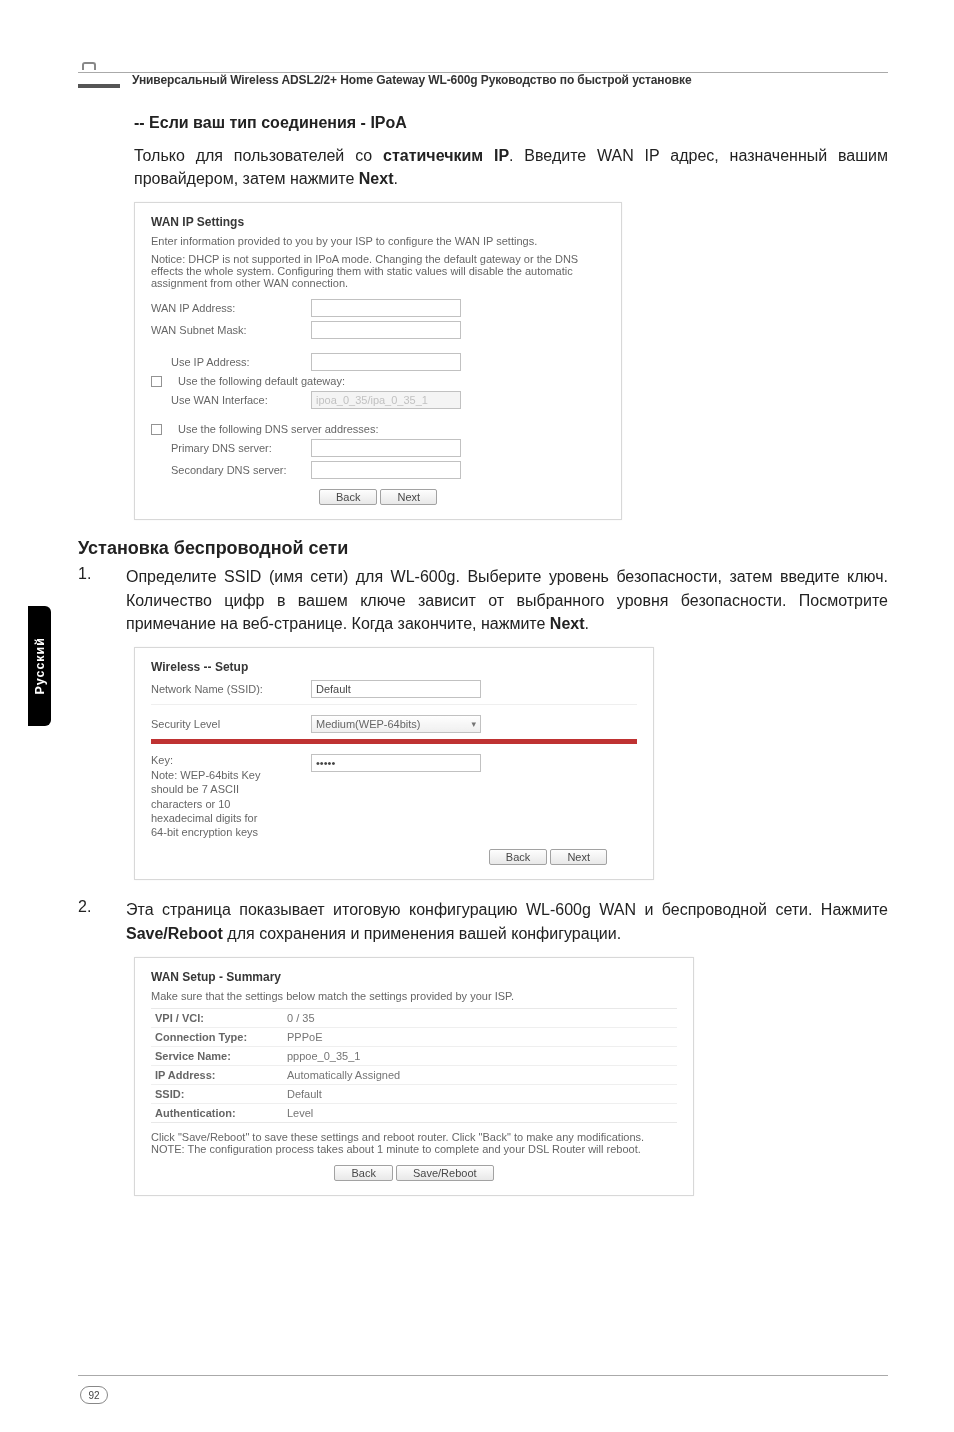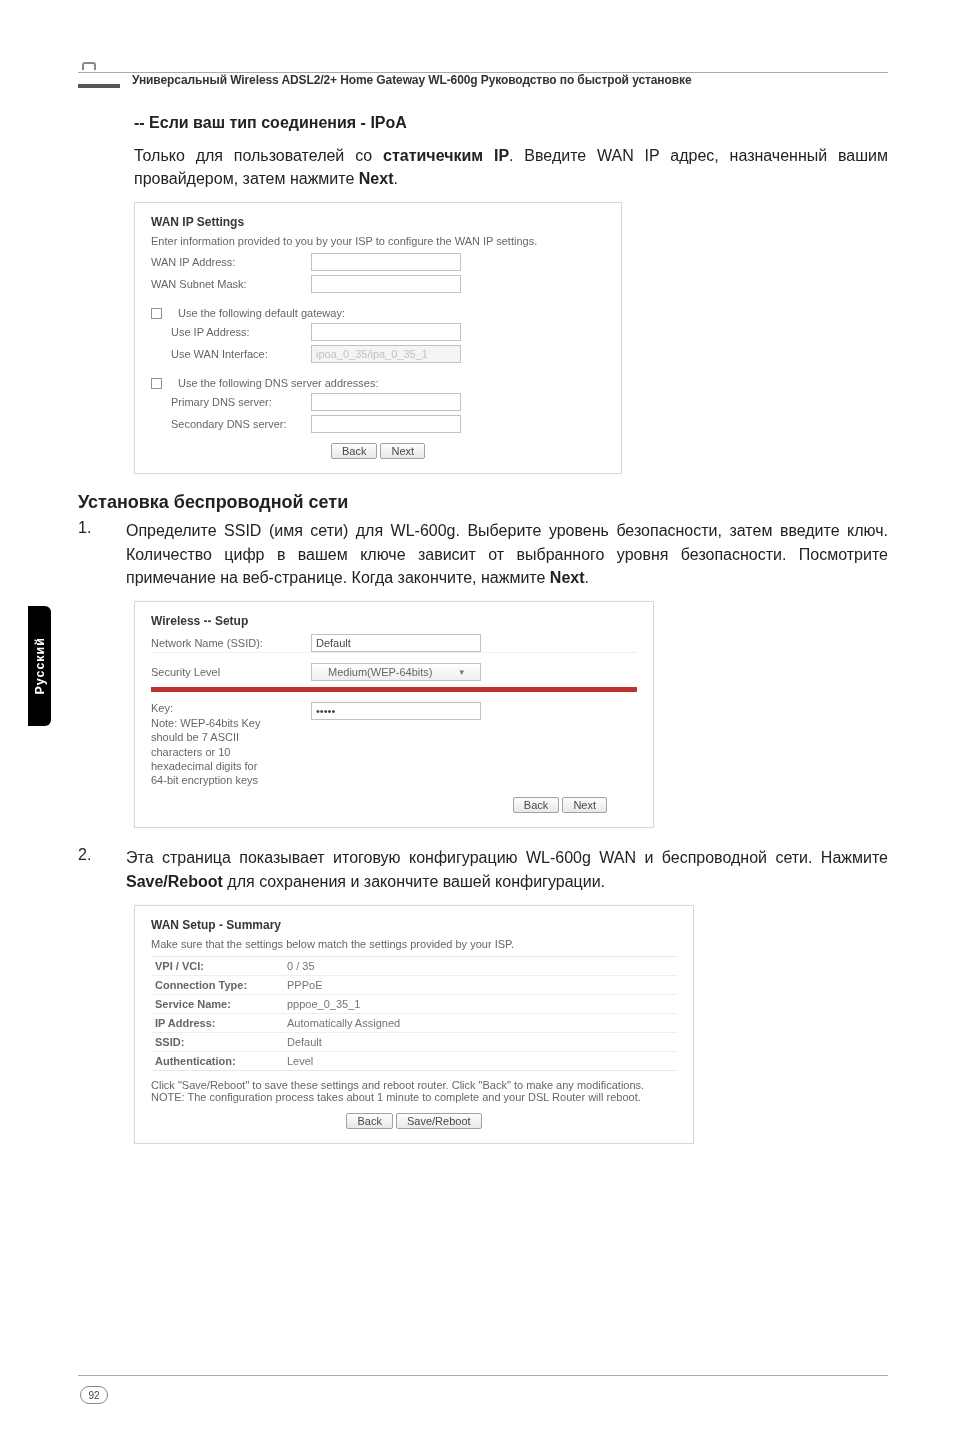--- a/index.html
+++ b/index.html
@@ -20,23 +20,23 @@
   .shot { border:1px solid #d8d8d8; background:#fff; margin-left:56px; margin-top:12px; box-shadow:0 0 2px rgba(0,0,0,0.05); }
   .shot-inner { padding:12px 16px 14px 16px; font-family: Tahoma, Verdana, sans-serif; font-size:11px; color:#555; filter: blur(0.3px); opacity:0.9; }
   .shot-title { font-size:12px; font-weight:bold; color:#222; margin-bottom:6px; filter:none; opacity:1; }
   .shot-row { display:flex; align-items:center; gap:10px; margin:4px 0; }
   .shot-label { min-width:150px; }
   .shot-label2 { min-width:130px; margin-left:20px; }
   .txtbox { border:1px solid #bbb; height:18px; width:170px; background:#fff; padding:0 4px; font-size:11px; color:#333; }
   .txtbox.short { width:150px; }
   .txtbox.disabled { background:#f3f3f3; color:#bbb; }
   .chk { display:inline-block; width:11px; height:11px; border:1px solid #888; background:#fff; vertical-align:middle; margin-right:6px; }
-  .btn { display:inline-block; border:1px solid #999; background:linear-gradient(#fefefe,#e6e6e6); padding:1px 10px; font-size:11px; color:#333; border-radius:2px; }
+  .btn { display:inline-block; border:1px solid #999; background:linear-gradient(#fefefe,#e6e6e6); padding:1px 16px; font-size:11px; color:#333; border-radius:2px; }
   .btn-row { text-align:center; margin-top:10px; }
-  .sel { border:1px solid #bbb; height:18px; width:170px; background:linear-gradient(#fff,#eee); font-size:11px; padding:0 16px; display:flex; align-items:center; justify-content:space-between; }
+  .sel { border:1px solid #bbb; height:18px; width:170px; background:linear-gradient(#fff,#eee); font-size:11px; padding:0 4px; display:flex; align-items:center; justify-content:space-between; }
   .sel .arrow { font-size:9px; color:#666; }
 
   .wire-head { font-size:18px; font-weight:bold; margin-top:18px; }
   .numline { display:flex; gap:20px; margin-top:6px; }
   .numline .num { font-size:16px; width:28px; }
   .numline .txt { font-size:16px; text-align:justify; line-height:1.45; flex:1; }
 
   .summary-table { border-top:1px solid #e6e6e6; border-bottom:1px solid #e6e6e6; margin-top:6px; }
   .summary-row { display:flex; border-top:1px solid #eee; }
   .summary-row:first-child { border-top:none; }
@@ -67,36 +67,37 @@
 
   <div class="ipoa-head">-- Если ваш тип соединения - IPoA</div>
   <div class="para">
     <span>Только для пользователей со </span><span class="bold">статичечким IP</span><span>. Введите WAN IP адрес, назначенный вашим провайдером, затем нажмите </span><span class="bold">Next</span><span>.</span>
   </div>
 
   <div class="shot" style="width:488px;">
     <div class="shot-inner">
       <div class="shot-title">WAN IP Settings</div>
       <div style="margin-bottom:6px;">Enter information provided to you by your ISP to configure the WAN IP settings.</div>
+      <div style="margin-bottom:10px;">Notice: DHCP is not supported in IPoA mode. Changing the default gateway or the DNS effects the whole system. Configuring them with static values will disable the automatic assignment from other WAN connection.</div>
       <div class="shot-row">
             <span class="shot-label">WAN IP Address:</span>
             <input class="txtbox short" style="">
           </div>
       <div class="shot-row">
             <span class="shot-label">WAN Subnet Mask:</span>
             <input class="txtbox short" style="">
           </div>
       <div style="height:6px;"></div>
+      <div class="shot-row">
+            <span class="shot-label2">Use IP Address:</span>
+            <input class="txtbox short" style="">
+          </div>
       <div class="shot-row">
             <span class="chk"></span>
             <span>Use the following default gateway:</span>
-          </div>
-      <div class="shot-row">
-            <span class="shot-label2">Use IP Address:</span>
-            <input class="txtbox short" style="">
           </div>
       <div class="shot-row">
             <span class="shot-label2">Use WAN Interface:</span>
             <input class="txtbox short disabled" value="ipoa_0_35/ipa_0_35_1" style="">
           </div>
       <div style="height:6px;"></div>
       <div class="shot-row">
             <span class="chk"></span>
             <span>Use the following DNS server addresses:</span>
           </div>
@@ -119,21 +120,21 @@
   <div class="numline">
     <div class="num">1.</div>
     <div class="txt">
       <span>Определите SSID (имя сети) для WL-600g. Выберите уровень безопасности, затем введите ключ. Количество цифр в вашем ключе  зависит от выбранного уровня безопасности. Посмотрите примечание на веб-странице. Когда закончите, нажмите </span><span class="bold">Next</span><span>.</span>
     </div>
   </div>
 
   <div class="shot" style="width:520px;">
     <div class="shot-inner">
       <div class="shot-title">Wireless -- Setup</div>
-      <div class="shot-row" style="border-bottom:1px solid #eee; ">
+      <div class="shot-row" style="border-bottom:1px solid #eee; padding-bottom:6px;">
         <span class="shot-label">Network Name (SSID):</span>
         <input class="txtbox" value="Default" style="">
       </div>
       <div class="shot-row" style="border-bottom:5px solid #b91c1c; padding:6px 0;">
         <span class="shot-label">Security Level</span>
         <div class="sel">
               <span>Medium(WEP-64bits)</span>
               <span class="arrow">▾</span>
             </div>
       </div>
@@ -147,21 +148,21 @@
       <div class="btn-row" style="text-align:right; padding-right:30px;">
         <span class="btn">Back</span>
         <span class="btn">Next</span>
       </div>
     </div>
   </div>
 
   <div class="numline" style="margin-top:18px;">
     <div class="num">2.</div>
     <div class="txt">
-      <span>Эта страница показывает итоговую конфигурацию WL-600g WAN и  беспроводной сети. Нажмите </span><span class="bold">Save/Reboot</span><span> для сохранения и закончите вашей конфигурации.</span>
+      <span>Эта страница показывает итоговую конфигурацию WL-600g WAN и  беспроводной сети. Нажмите </span><span class="bold">Save/Reboot</span><span> для сохранения и применения вашей конфигурации.</span>
     </div>
   </div>
 
   <div class="shot" style="width:560px;">
     <div class="shot-inner">
       <div class="shot-title">WAN Setup - Summary</div>
       <div style="margin-bottom:6px;">Make sure that the settings below match the settings provided by your ISP.</div>
       <div class="summary-table">
         <div class="summary-row">
               <div class="l">VPI / VCI:</div>

